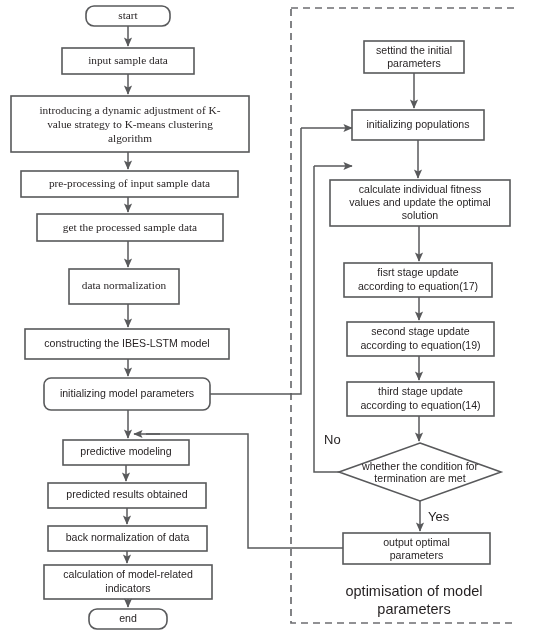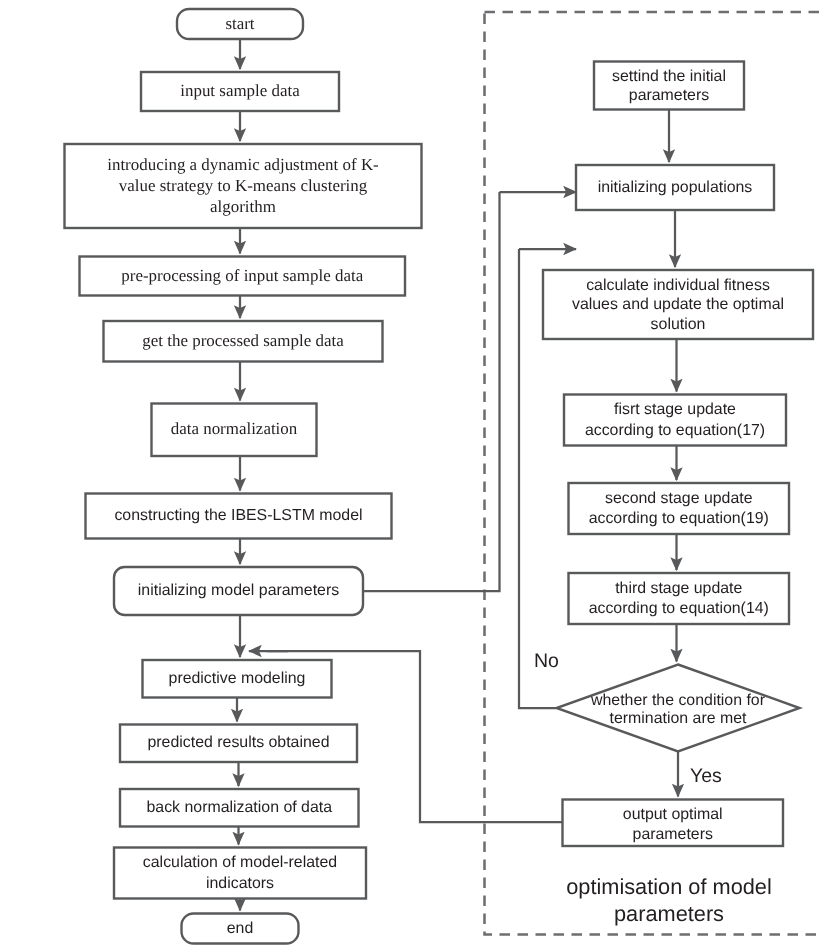--- a/index.html
+++ b/index.html
@@ -7,21 +7,20 @@
     padding: 0;
     background: #ffffff;
   }
   #canvas {
     position: relative;
     width: 516px;
     height: 633px;
     background: #ffffff;
     overflow: hidden;
     font-family: "Liberation Sans", sans-serif;
-    margin-left: 32px;
   }
   svg#flow {
     position: absolute;
     left: 0;
     top: 0;
     width: 550px;
     height: 633px;
   }
   .node-rect {
     fill: #ffffff;

